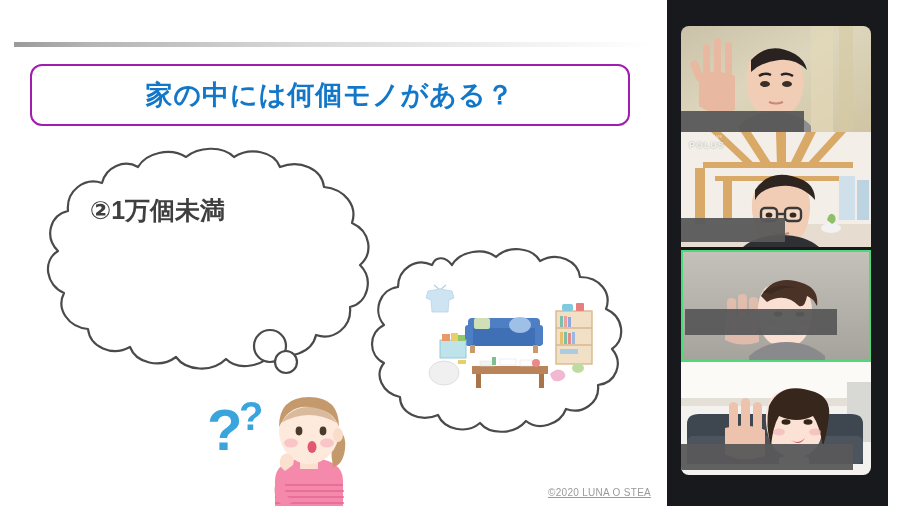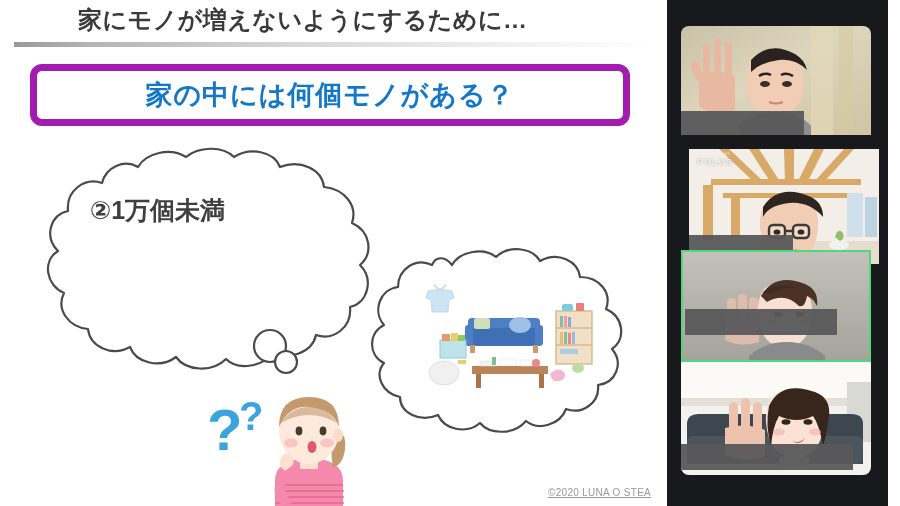--- a/index.html
+++ b/index.html
@@ -47,21 +47,21 @@
     height: 5px;
     background: linear-gradient(to right, #9a9a9a 0%, #b5b5b5 12%, #d8d8d8 45%, #f2f2f2 80%, #ffffff 100%);
   }
 
   #question-box {
     position: absolute;
     left: 30px;
     top: 64px;
     width: 600px;
     height: 62px;
-    border: 7px solid #a21caf;
+    border: 2px solid #a21caf;
     border-radius: 12px;
     background: #ffffff;
     box-sizing: border-box;
     display: flex;
     align-items: center;
     justify-content: center;
   }
   #question-box-text {
     font-size: 27px;
     font-weight: bold;
@@ -135,21 +135,21 @@
     background: #17191c;
   }
   .video-tile {
     position: absolute;
     left: 14px;
     width: 190px;
     overflow: hidden;
     background: #2a2c30;
   }
   #tile-1 { top: 26px;  height: 109px; border-radius: 8px 8px 0 0; }
-  #tile-2 { top: 149px; height: 115px; margin-left: 8px; }
+  #tile-2 { top: 132px; height: 115px; }
   #tile-3 { top: 250px; height: 112px; border: 2px solid #4fd97a; box-sizing: border-box; }
   #tile-4 { top: 362px; height: 113px; border-radius: 0 0 8px 8px; }
 
   .name-bar {
     position: absolute;
     left: 0;
     height: 24px;
     background: #58585a;
     opacity: 0.95;
   }
@@ -175,21 +175,20 @@
     opacity: 0.7;
   }
 </style>
 </head>
 <body>
 
 <div id="screen">
 
   <div id="slide">
 
-    <div id="slide-title">家にモノが増えないようにするために…</div>
 
     <div id="title-rule"></div>
 
     <div id="question-box">
       <span id="question-box-text">家の中には何個モノがある？</span>
     </div>
 
     <div class="cloud-wrap" id="cloud-left">
       <svg width="380" height="235" viewBox="0 0 380 235" fill="none" xmlns="http://www.w3.org/2000/svg">
         <path d="M120 22 C128 8 152 2 168 12 C180 2 204 0 216 12 C232 2 256 6 262 22

